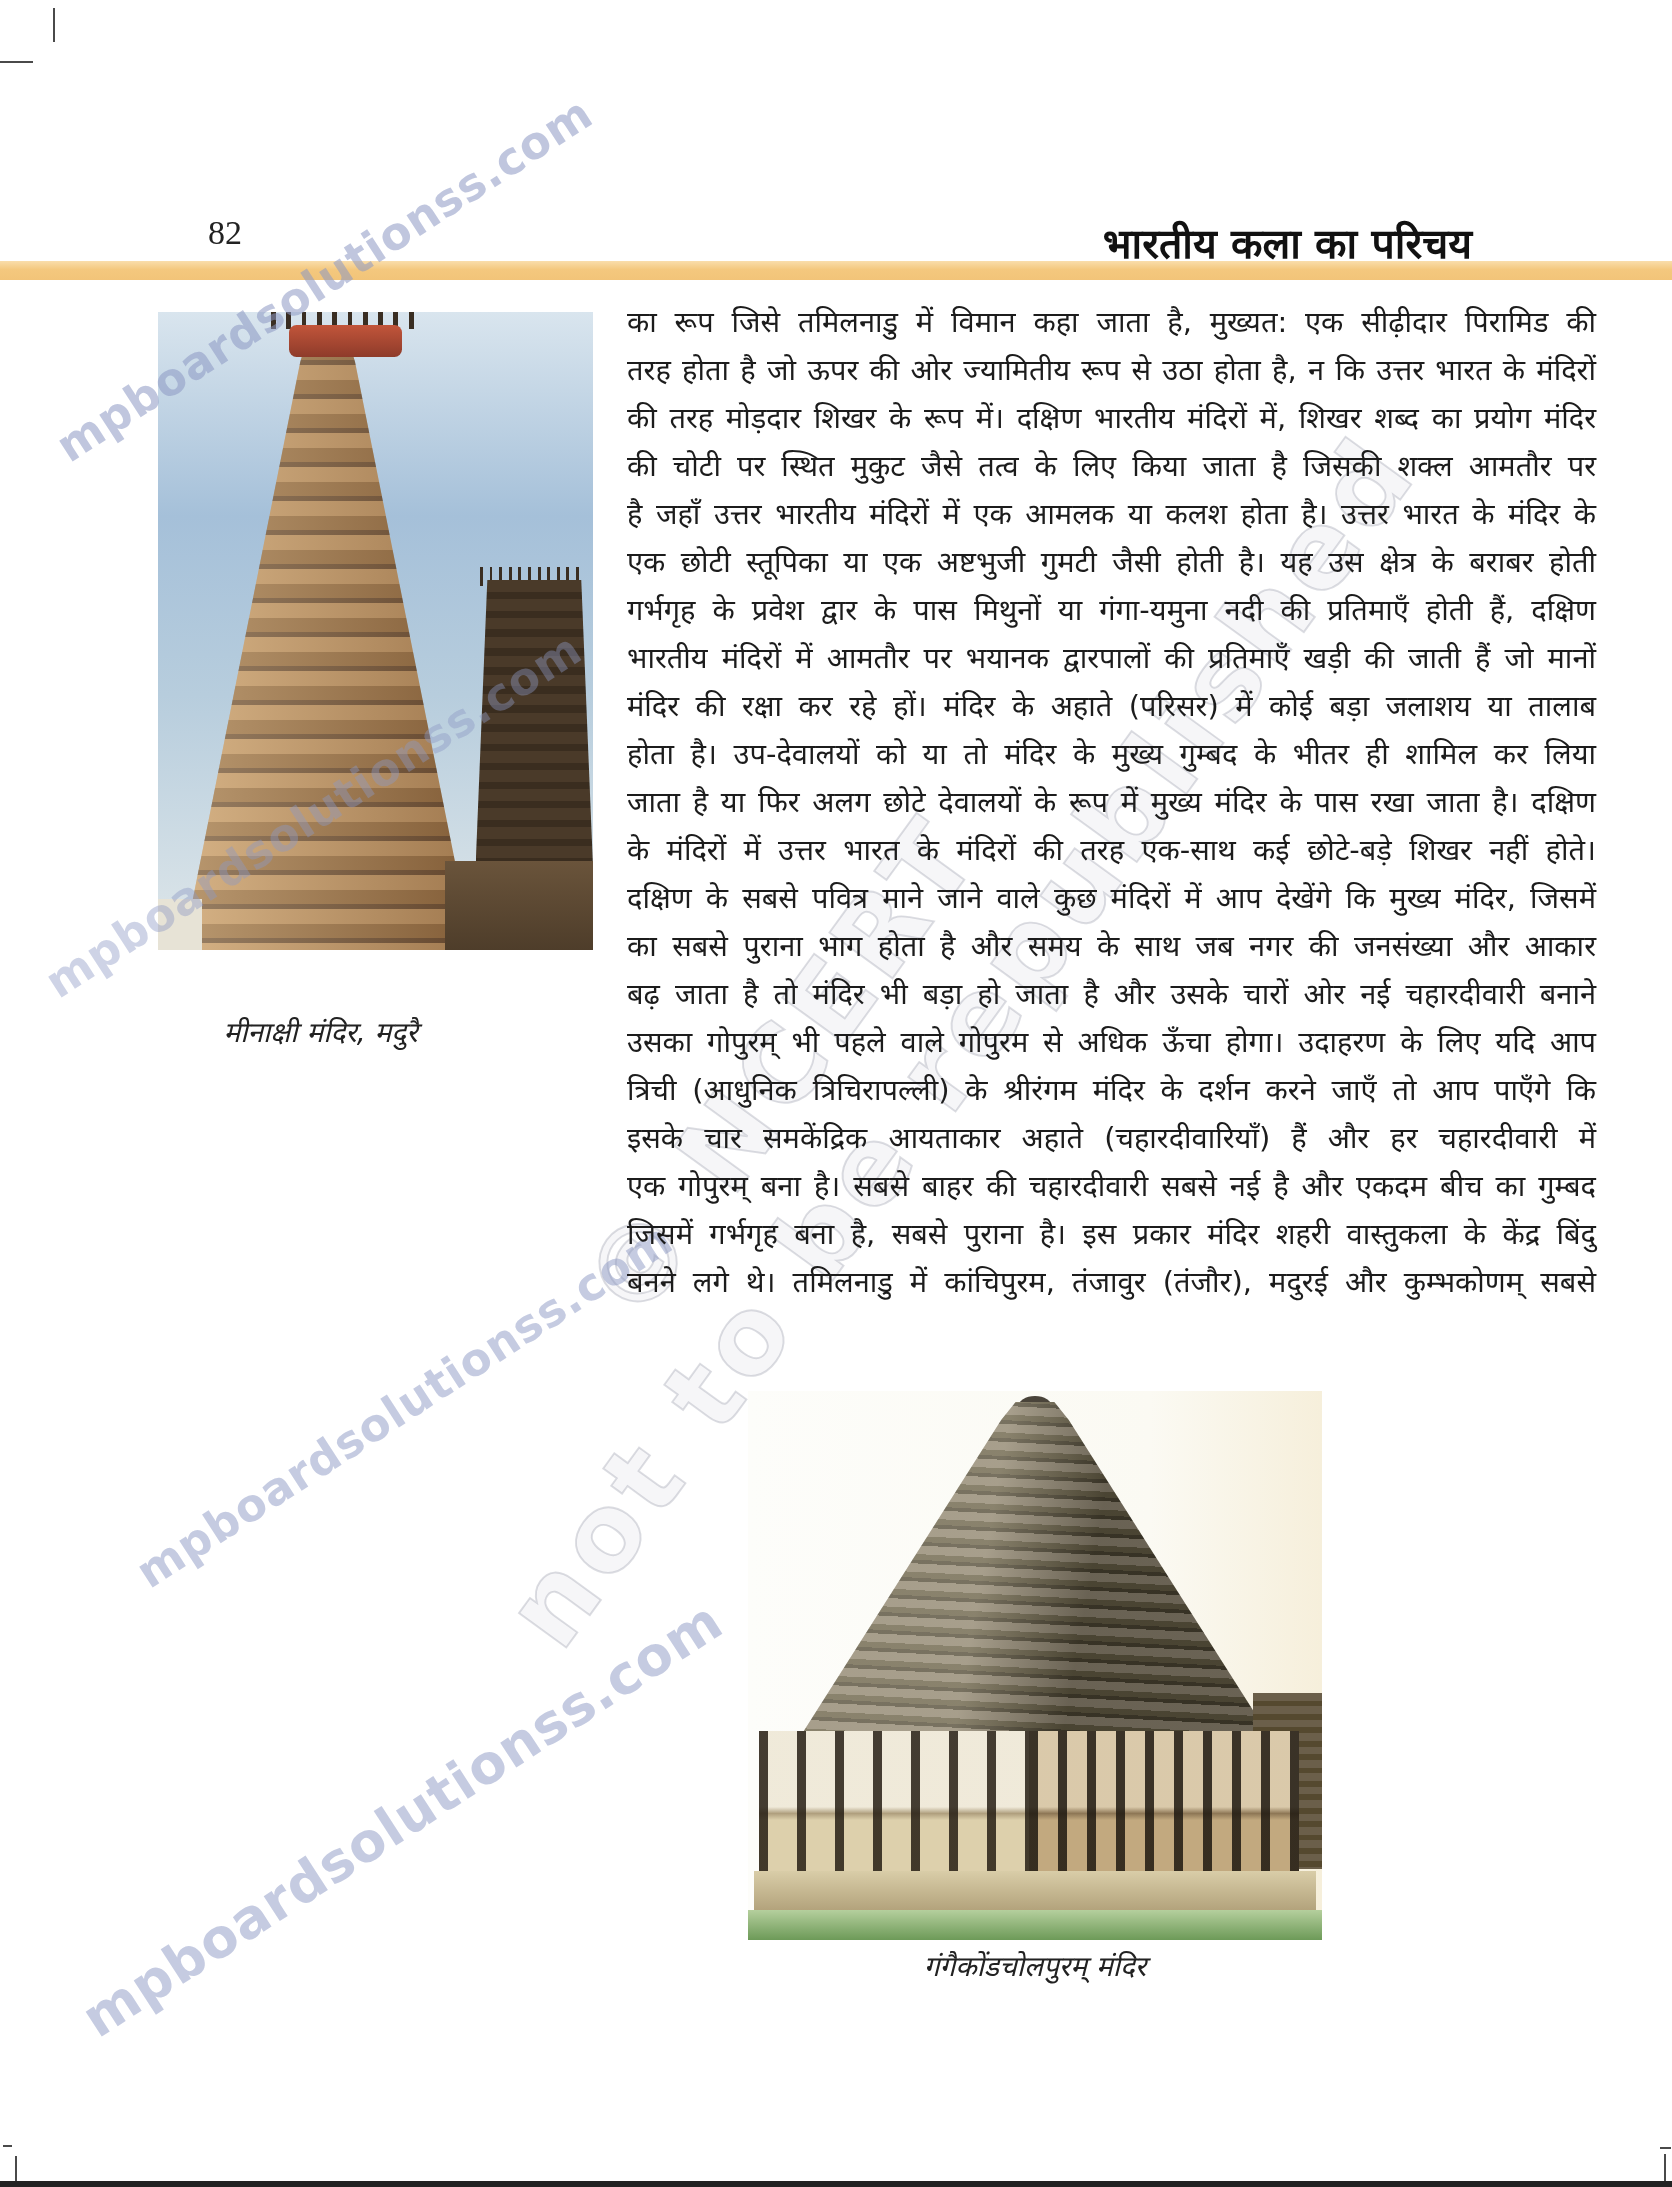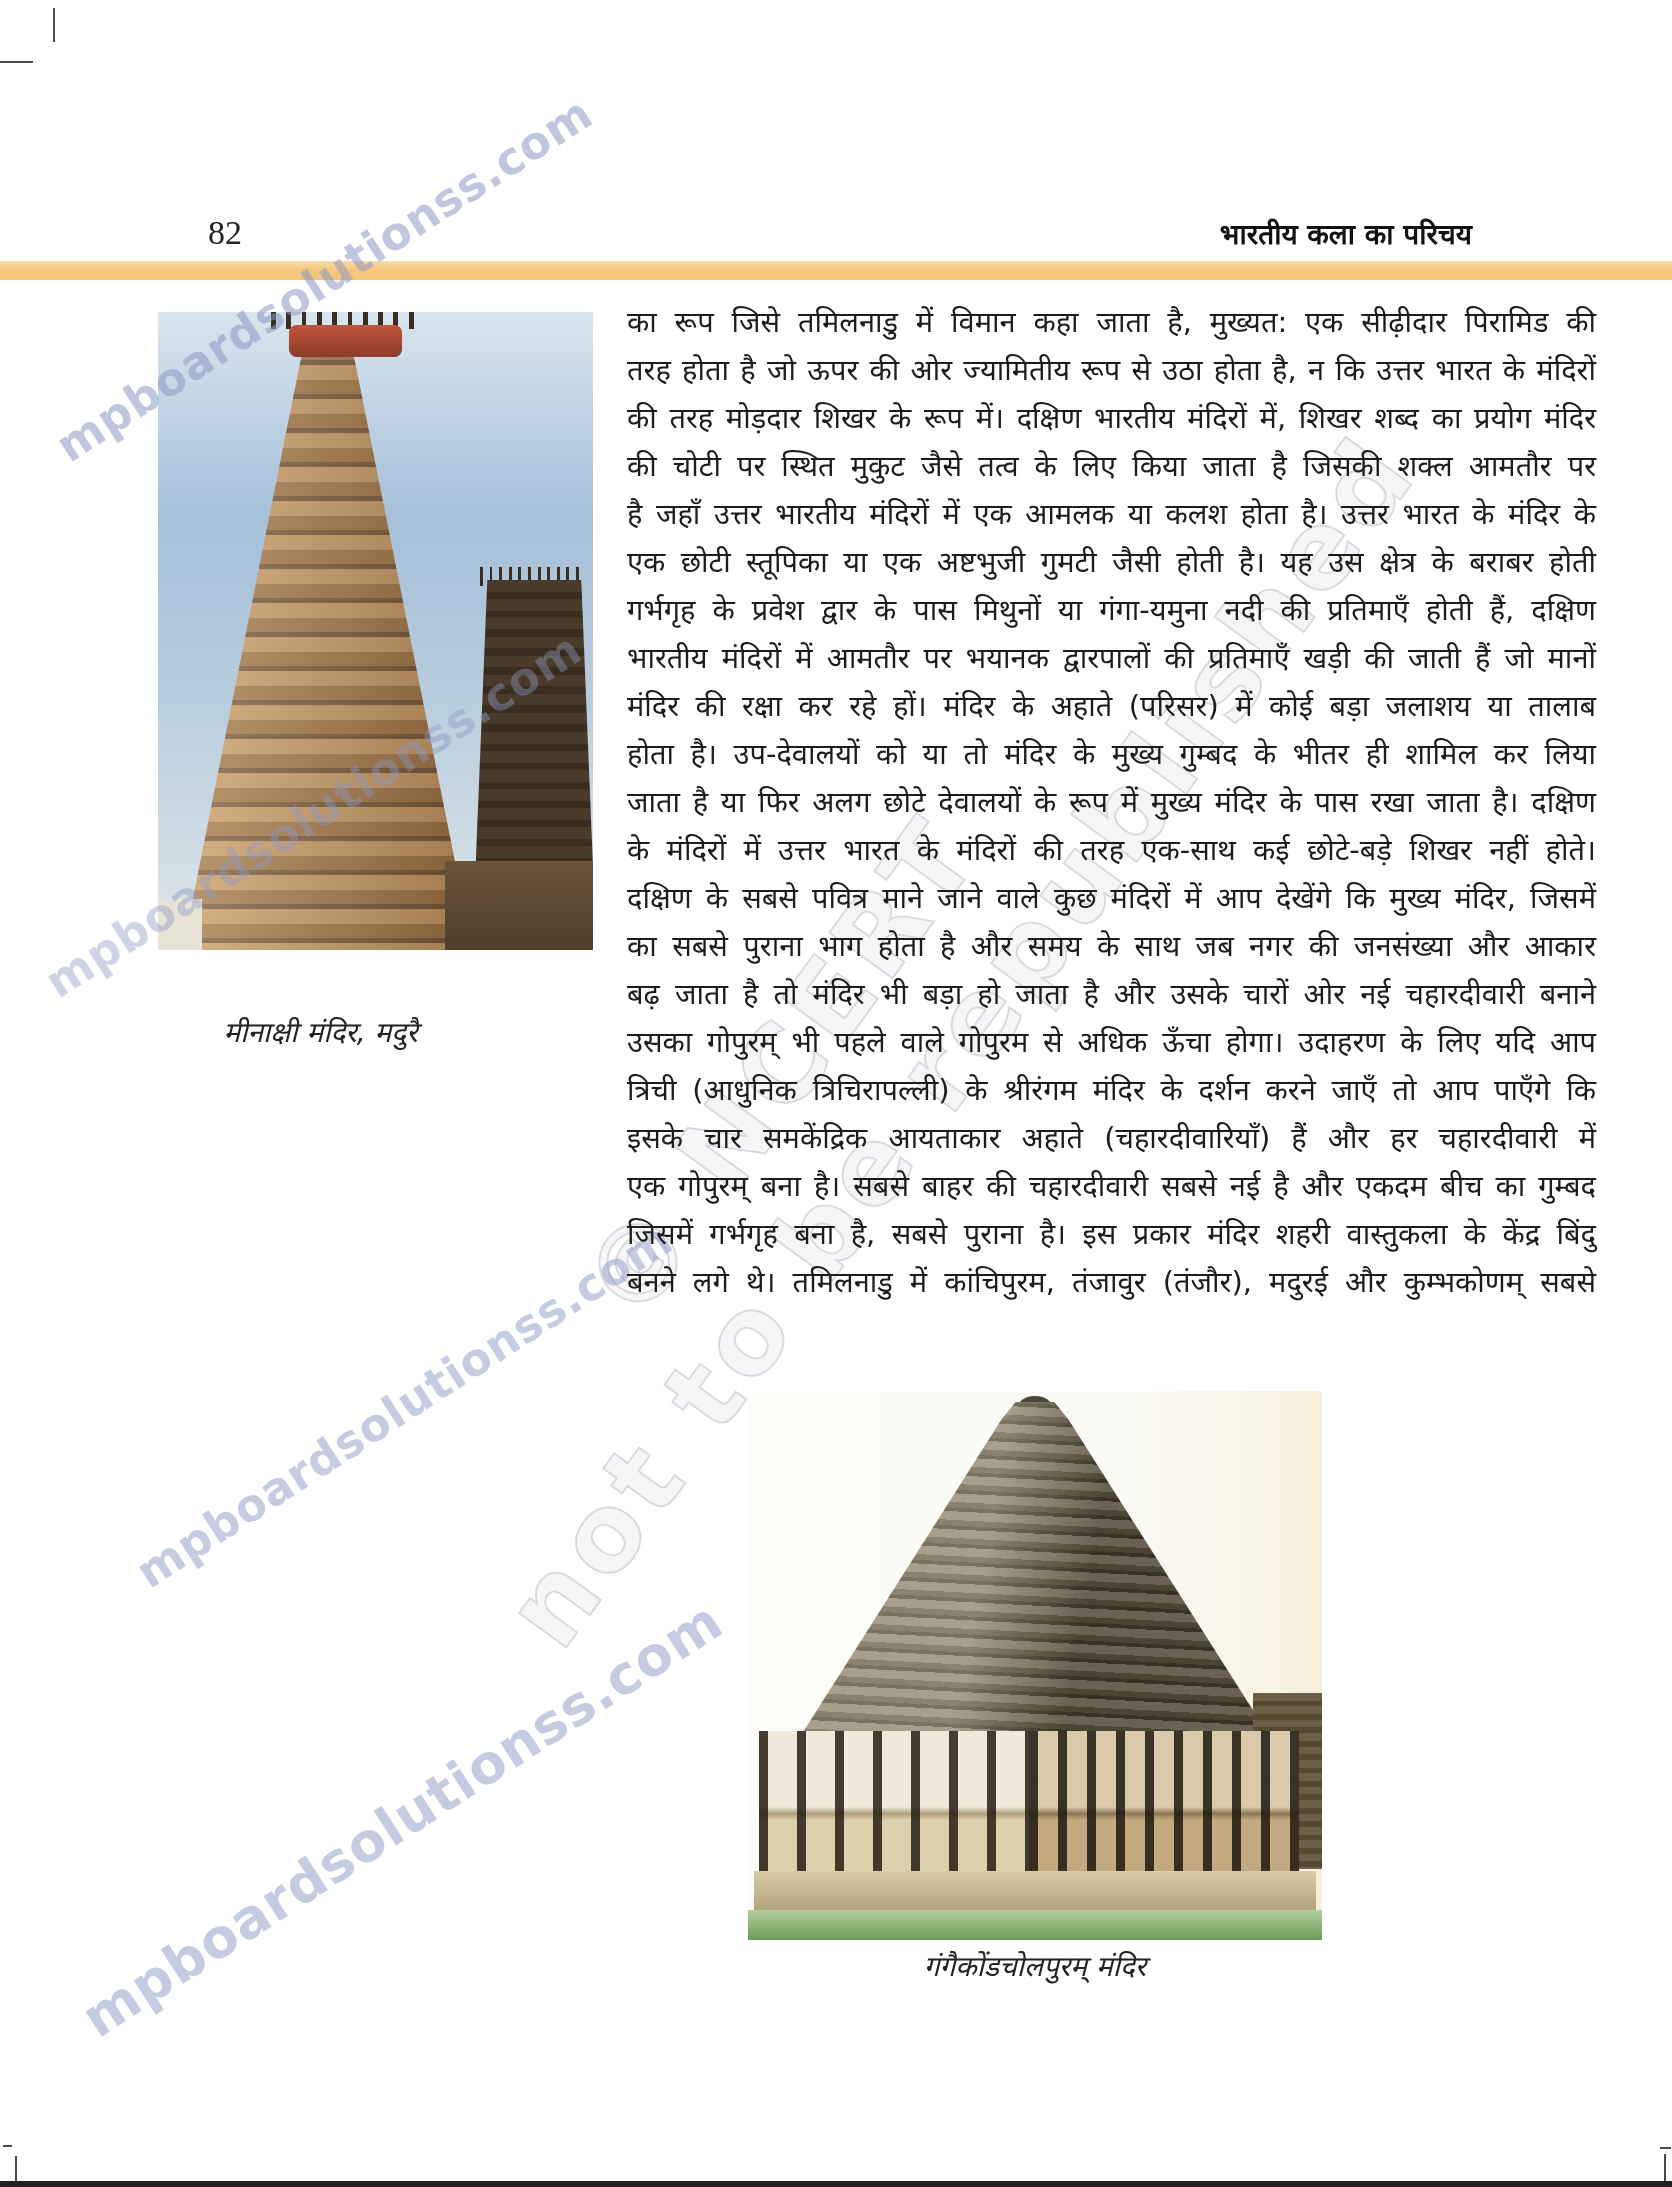--- a/index.html
+++ b/index.html
@@ -13,21 +13,21 @@
   .crop.tl-h{left:0;top:61px;width:32.5px;height:1.9px;}
   .crop.bl-h{left:2.9px;top:2145px;width:9.6px;height:1.9px;}
   .crop.bl-v{left:15.3px;top:2156px;width:1.9px;height:32px;}
   .crop.br-h{left:1660px;top:2147px;width:10.5px;height:1.9px;}
   .crop.br-v{left:1664px;top:2154px;width:1.9px;height:33px;}
   .bottom-bar{position:absolute;left:0;top:2181px;width:1673px;height:5.7px;background:#222222;}
   
   .page-number{position:absolute;left:208px;top:214px;font-family:Liberation Serif, serif;
     font-size:34px;color:#222;}
   .header-title{position:absolute;left:1051px;top:214px;width:421px;text-align:right;
-    font-size:28px;font-weight:bold;color:#111;}
+    font-size:41px;font-weight:bold;color:#111;}
   .band{position:absolute;left:0;top:261px;width:1673px;height:19px;
     background:linear-gradient(180deg,#f9ddab 0%,#f4c87e 45%,#f2c479 100%);}
   
   .wm{position:absolute;white-space:nowrap;font-weight:bold;color:#8d99c4;opacity:.55;
     font-size:45px;letter-spacing:1px;transform:rotate(-33deg);transform-origin:0 50%;z-index:3;}
   .wm.w1{left:61px;top:424px;}
   .wm.w2{left:50px;top:960px;opacity:.42;}
   .wm.w3{left:141px;top:1550px;opacity:.5;}
   .wm.w4{left:88px;top:1992px;font-size:54px;opacity:.5;}
   

